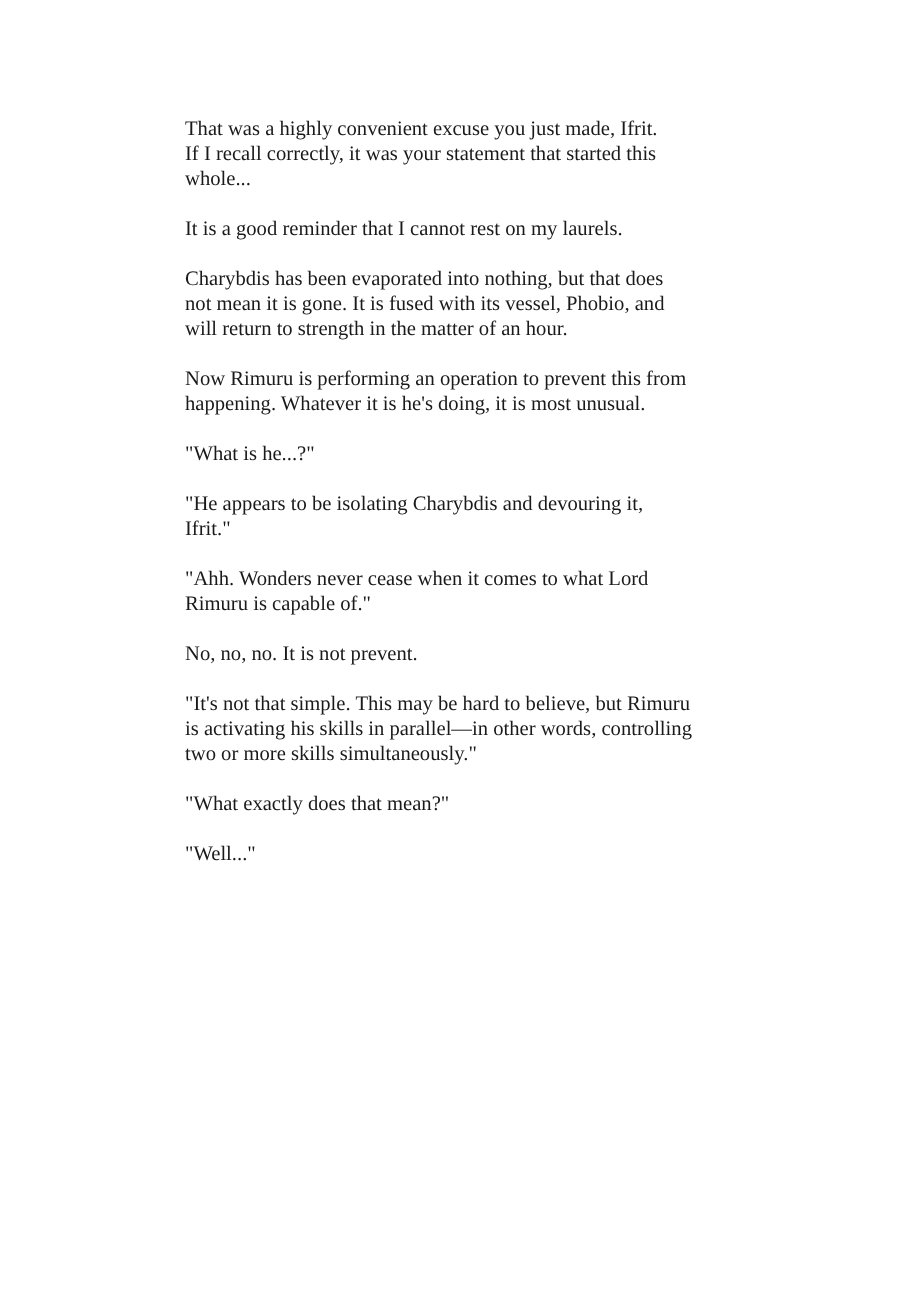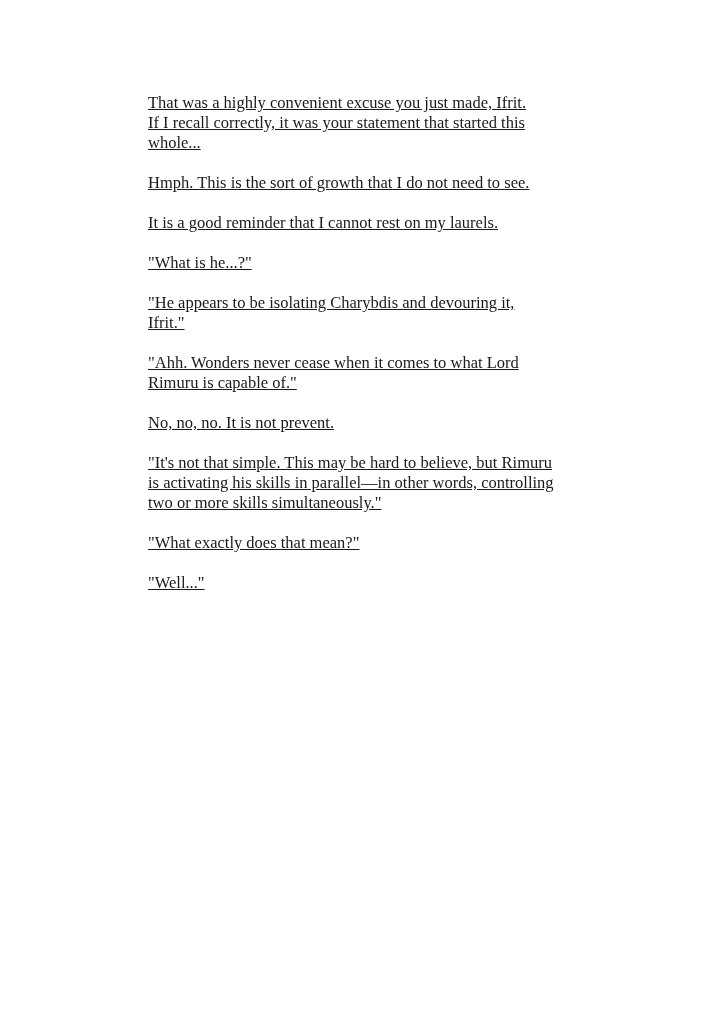--- a/index.html
+++ b/index.html
@@ -19,37 +19,40 @@
     position: absolute;
     left: 148px;
     top: 93px;
     width: 432px;
     font-size: 16.5px;
     line-height: 20px;
   }
   .text-block p {
     margin: 0 0 20px 0;
     white-space: pre;
-    text-decoration: underline;
   }
   .text-block p.heading {
     margin-top: 42px;
     text-align: center;
     letter-spacing: 0.5px;
   }
 </style>
 </head>
 <body style="background: rgb(255, 255, 255);">
 
 <main class="text-block" style="color: rgb(26, 26, 26);">
     <p class="body">That was a highly convenient excuse you just made, Ifrit.
 If I recall correctly, it was your statement that started this
 whole...</p>
-    <p class="body">Hmph. This is the sort of growth that I do not need to see.</p>
     <p class="body">It is a good reminder that I cannot rest on my laurels.</p>
+    <p class="body">Charybdis has been evaporated into nothing, but that does
+not mean it is gone. It is fused with its vessel, Phobio, and
+will return to strength in the matter of an hour.</p>
+    <p class="body">Now Rimuru is performing an operation to prevent this from
+happening. Whatever it is he's doing, it is most unusual.</p>
     <p class="body">"What is he...?"</p>
     <p class="body">"He appears to be isolating Charybdis and devouring it,
 Ifrit."</p>
     <p class="body">"Ahh. Wonders never cease when it comes to what Lord
 Rimuru is capable of."</p>
     <p class="body">No, no, no. It is not prevent.</p>
     <p class="body">"It's not that simple. This may be hard to believe, but Rimuru
 is activating his skills in parallel—in other words, controlling
 two or more skills simultaneously."</p>
     <p class="body">"What exactly does that mean?"</p>

